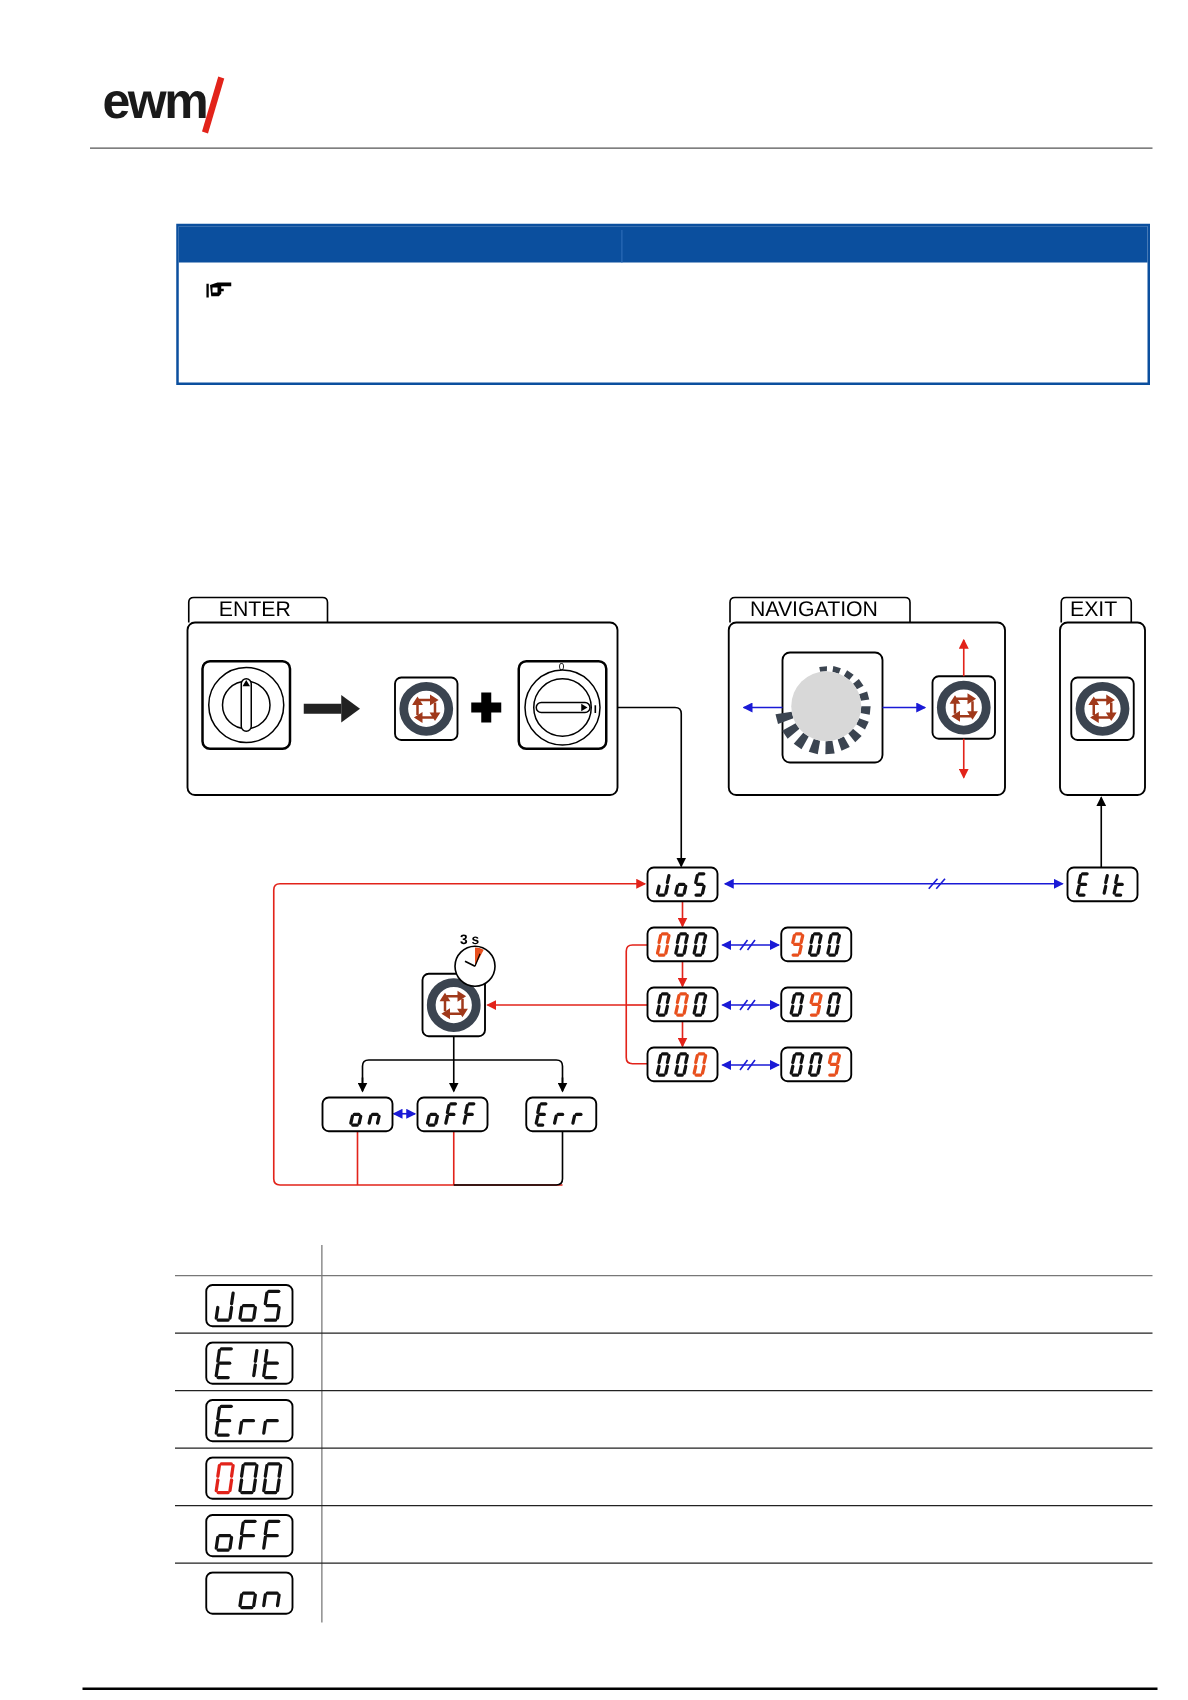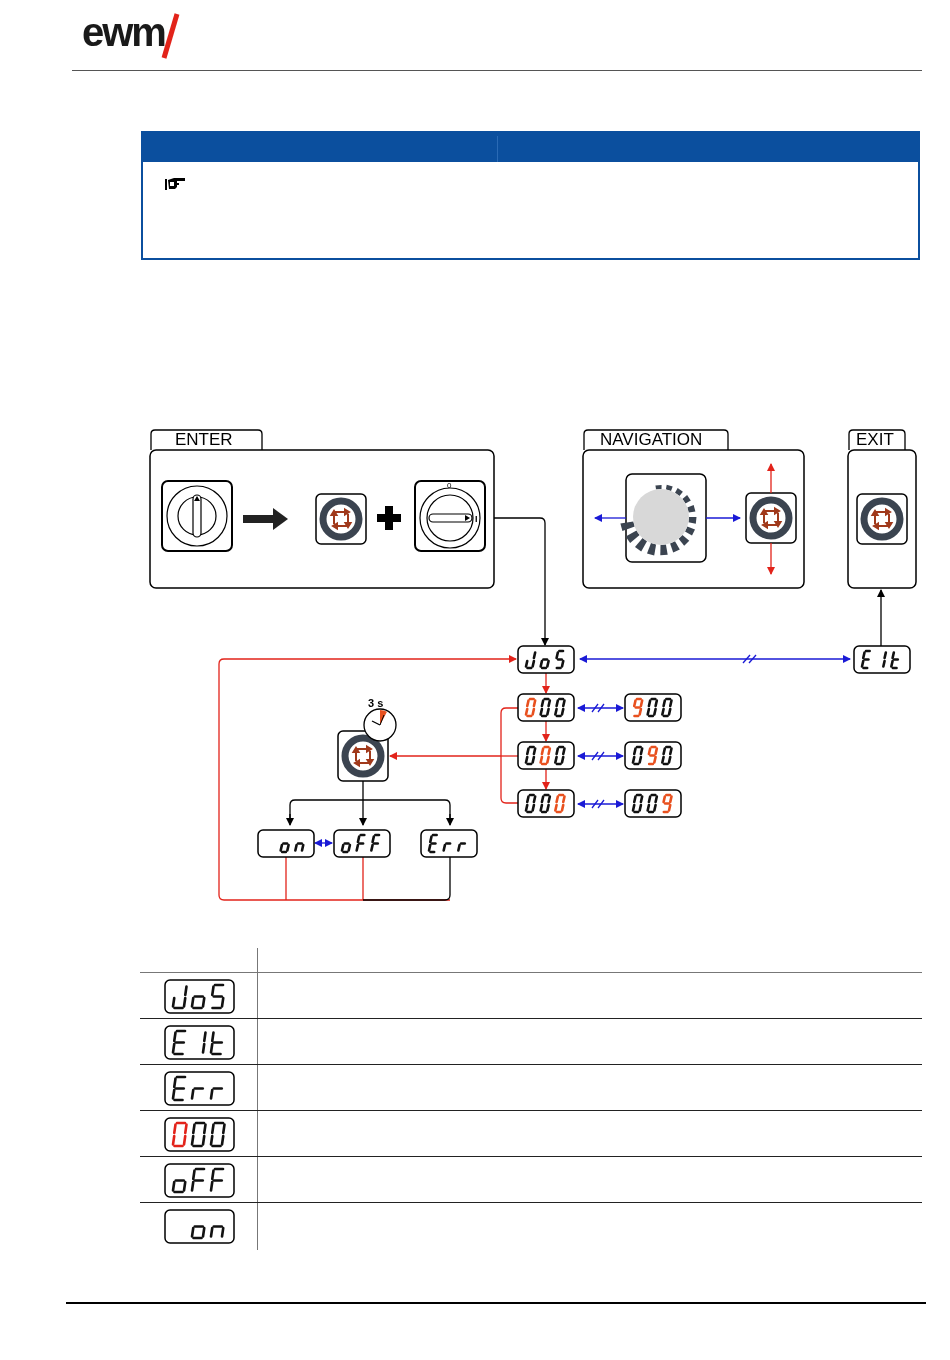--- a/index.html
+++ b/index.html
@@ -1,18 +1,18 @@
 <!DOCTYPE html>
 <html><head>
 <meta charset="utf-8">
 <style>
   html, body { margin: 0; padding: 0; background: #ffffff; }
   body { width: 950px; height: 1360px; position: relative; overflow: hidden;
          font-family: "Liberation Sans", sans-serif; color: #000; }
-  .abs { position: absolute; }
+  .abs { position: absolute; margin-top: 48px; }
   
   .logo { left: 82px; top: 10px; width: 140px; height: 50px; }
   .hdr-line { left: 72px; top: 70px; width: 850px; height: 1px; background: #555; }
   
   .note { left: 141px; top: 131px; width: 779px; height: 129px; border: 2px solid #0b4f9e; box-sizing: border-box; }
   .note-head { left: 0; top: 0; right: 0; height: 29px; background: #0b4f9e; position: absolute; }
   .note-head .sep { position: absolute; top: 3px; bottom: 0; width: 1px; background: #2a6ab5; }
   .note-icon { position: absolute; left: 22px; top: 44px; width: 22px; height: 14px; }
   
   .diagram { left: 140px; top: 420px; width: 790px; height: 500px; }

